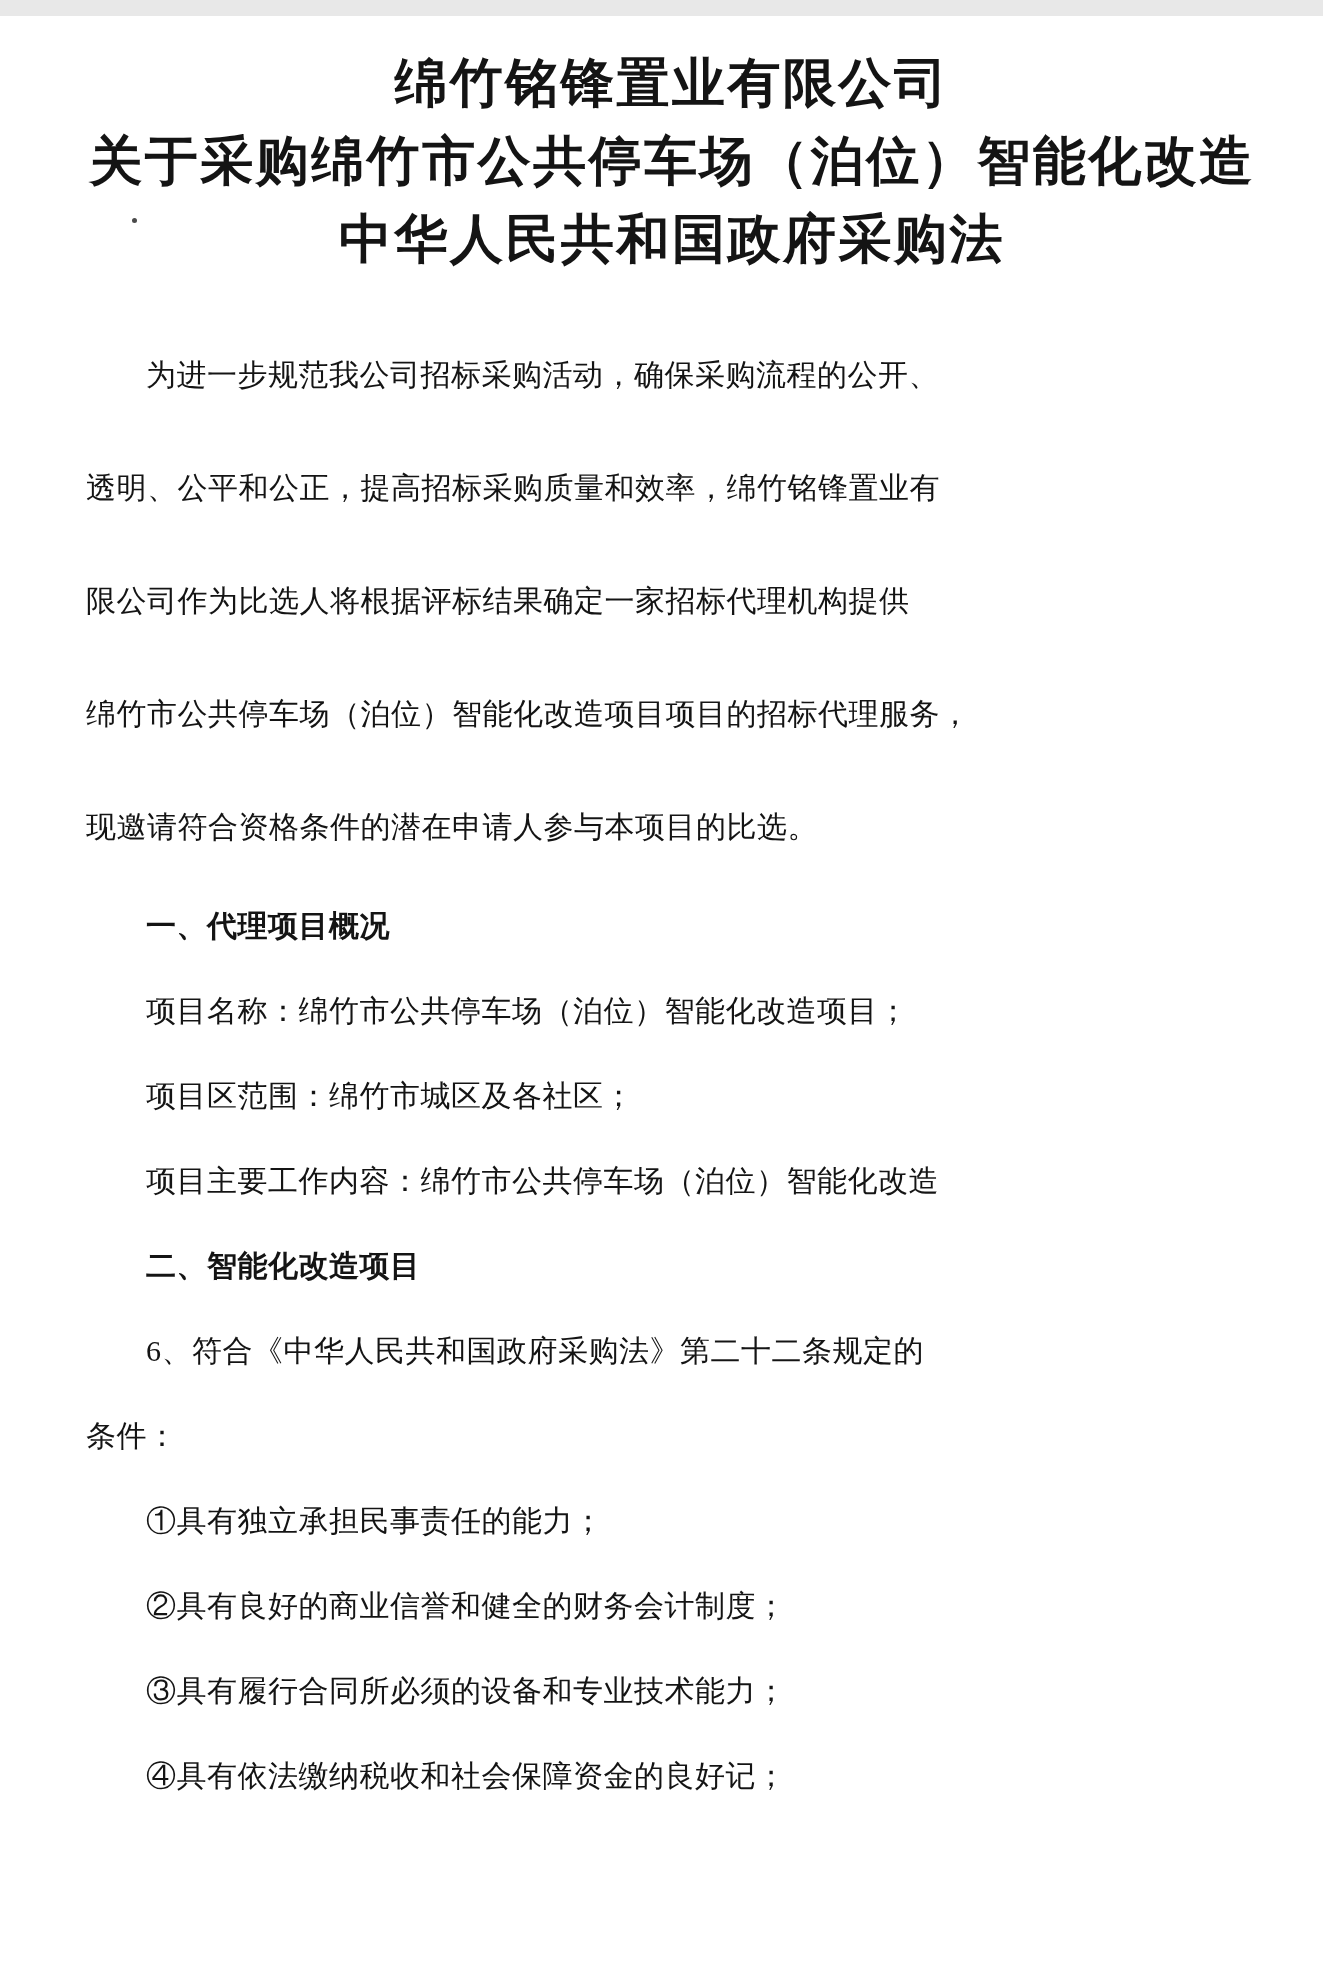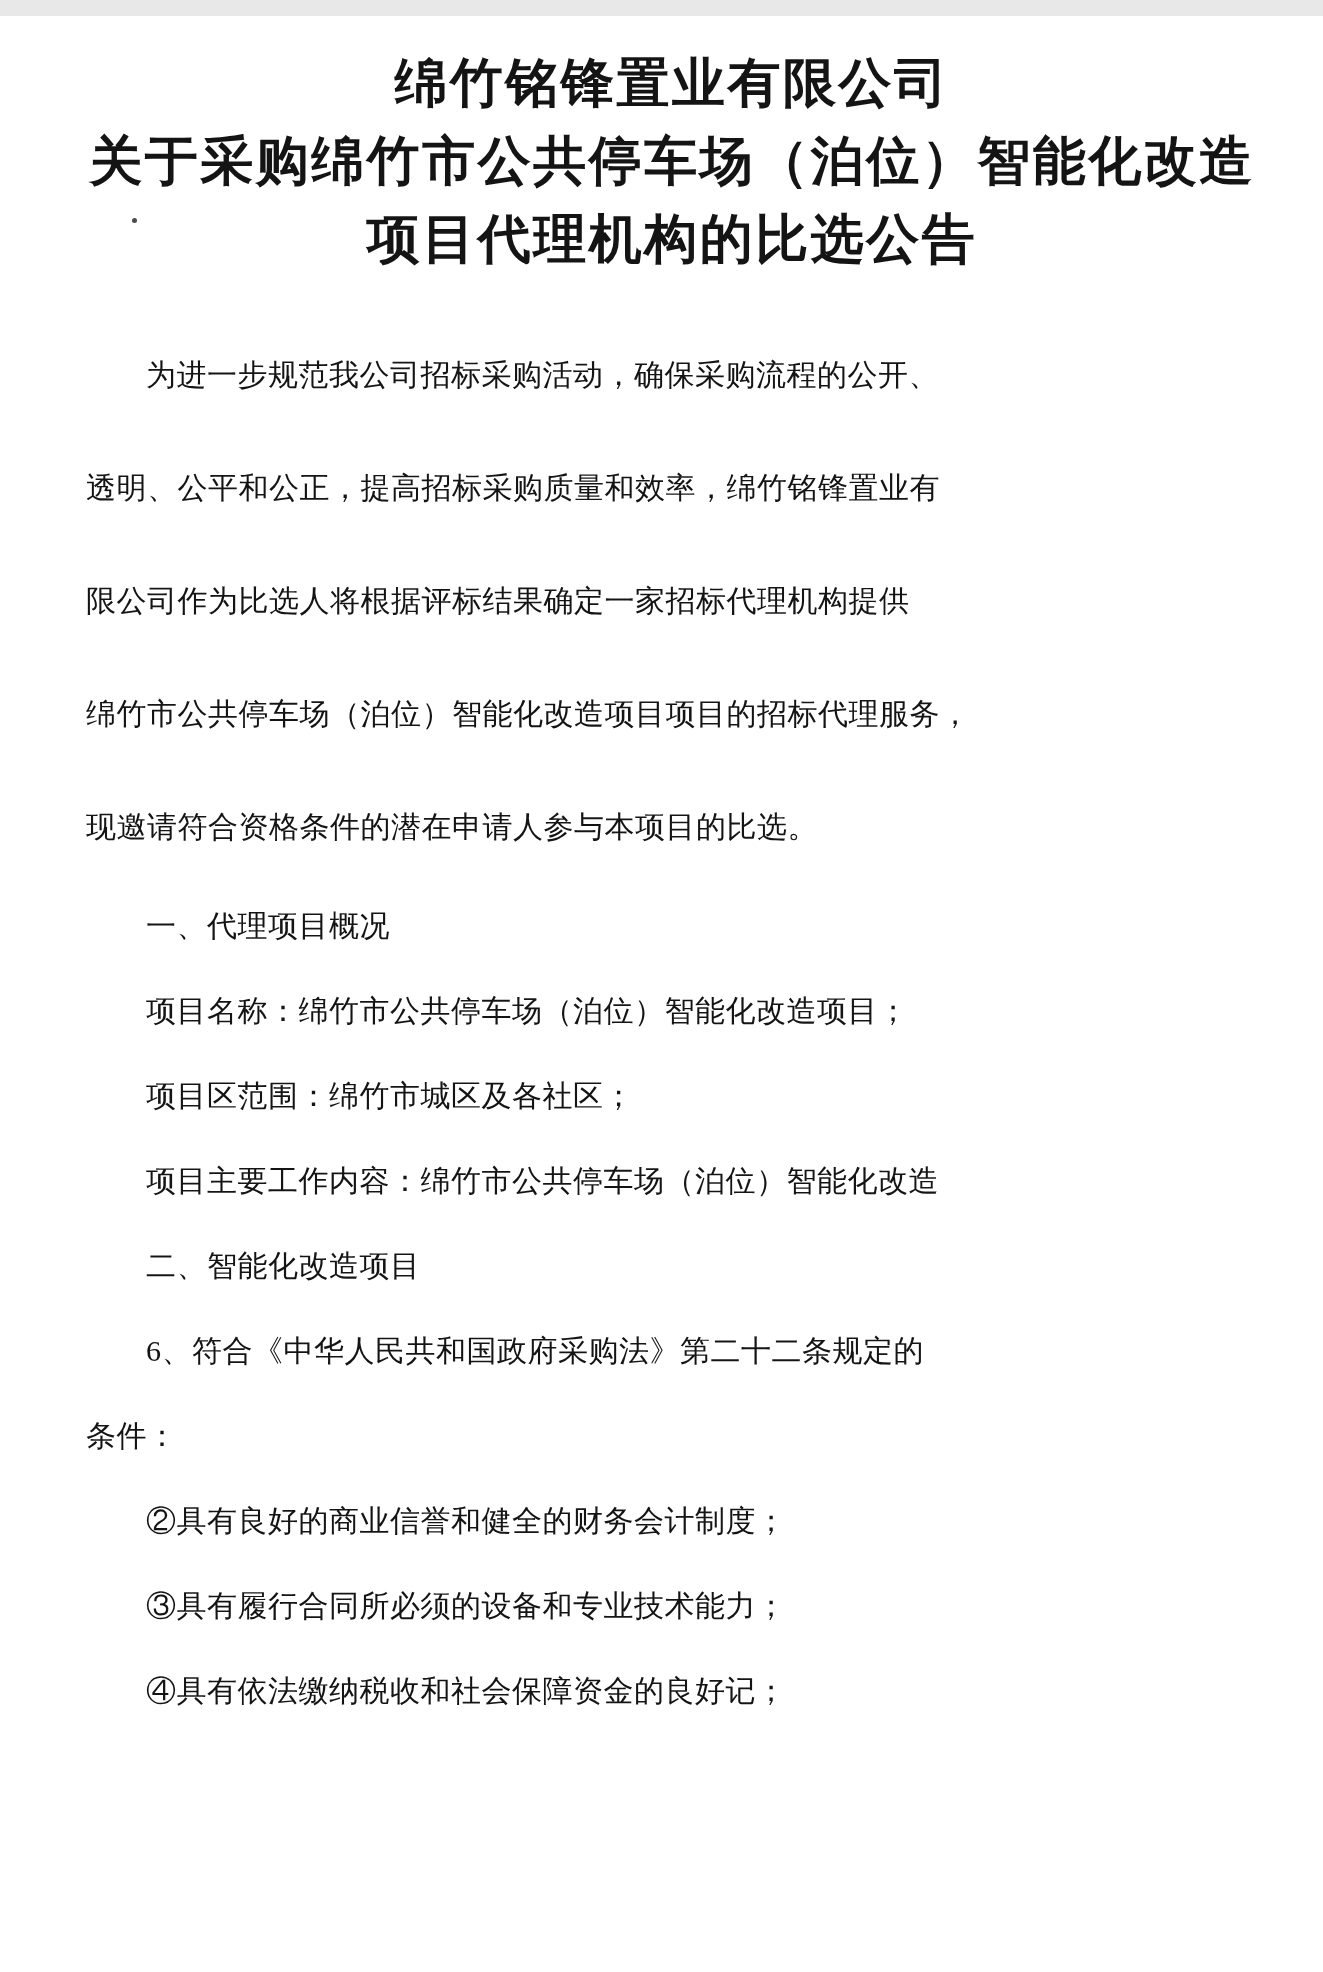--- a/index.html
+++ b/index.html
@@ -43,41 +43,41 @@
     white-space: nowrap;
   }
   .text-line.wide {
     line-height: 113px;
     height: 113px;
   }
   .text-line.indent {
     text-indent: 2em;
   }
   .heading .text-line {
-    font-weight: normal;
+    font-weight: bold;
   }
   .artifact-dot {
     position: absolute;
     left: 132px;
     top: 202px;
     width: 5px;
     height: 5px;
     background: #4a4a4a;
     border-radius: 50%;
   }
 </style>
 </head>
 <body>
 
 <div class="page">
   <div class="artifact-dot"></div>
   <header class="title-block">
       <div class="title-line">绵竹铭锋置业有限公司</div>
       <div class="title-line">关于采购绵竹市公共停车场（泊位）智能化改造</div>
-      <div class="title-line">项目代理机构的比选公告</div>
+      <div class="title-line">中华人民共和国政府采购法</div>
     </header>
   <main class="body-block">
       <div class="paragraph intro">
         <div class="text-line wide indent">为进一步规范我公司招标采购活动，确保采购流程的公开、</div>
         <div class="text-line wide">透明、公平和公正，提高招标采购质量和效率，绵竹铭锋置业有</div>
         <div class="text-line wide">限公司作为比选人将根据评标结果确定一家招标代理机构提供</div>
         <div class="text-line wide">绵竹市公共停车场（泊位）智能化改造项目项目的招标代理服务，</div>
         <div class="text-line wide">现邀请符合资格条件的潜在申请人参与本项目的比选。</div>
       </div>
       <div class="paragraph heading">
@@ -93,20 +93,23 @@
         <div class="text-line indent">项目主要工作内容：绵竹市公共停车场（泊位）智能化改造</div>
       </div>
       <div class="paragraph heading">
         <div class="text-line indent">二、智能化改造项目</div>
       </div>
       <div class="paragraph body">
         <div class="text-line indent">6、符合《中华人民共和国政府采购法》第二十二条规定的</div>
         <div class="text-line">条件：</div>
       </div>
       <div class="paragraph body">
+        <div class="text-line indent">①具有独立承担民事责任的能力；</div>
+      </div>
+      <div class="paragraph body">
         <div class="text-line indent">②具有良好的商业信誉和健全的财务会计制度；</div>
       </div>
       <div class="paragraph body">
         <div class="text-line indent">③具有履行合同所必须的设备和专业技术能力；</div>
       </div>
       <div class="paragraph body">
         <div class="text-line indent">④具有依法缴纳税收和社会保障资金的良好记；</div>
       </div>
     </main>
 </div>

